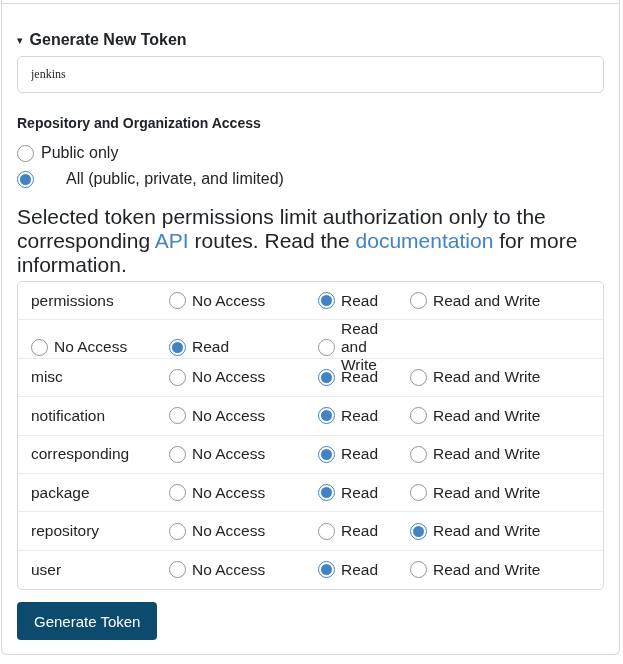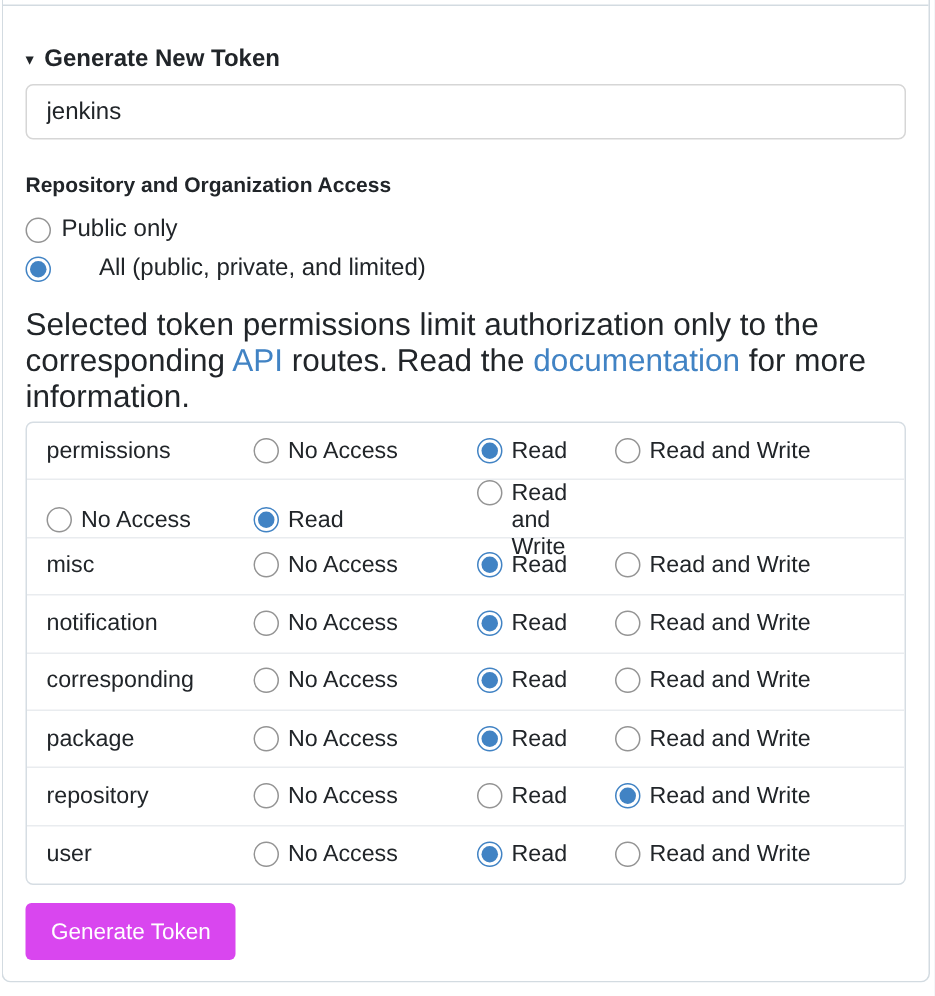--- a/index.html
+++ b/index.html
@@ -42,22 +42,22 @@
     font-weight: 600;
     line-height: 17px;
   }
   .text-input {
     margin-top: 7px;
     width: 100%;
     height: 37px;
     border: 1px solid #d6d6d6;
     border-radius: 5px;
     padding: 0 13px;
-    font-size: 16px;
-    font-family: Liberation Sans, sans-serif;
+    font-size: 12px;
+    font-family: Liberation Serif, serif;
     color: #212529;
     outline: none;
   }
   .scope-label { margin-top: 22px; }
 
   .radio-line {
     display: flex;
     align-items: center;
     gap: 7px;
     font-size: 16px;
@@ -106,30 +106,31 @@
     display: grid;
     grid-template-columns: 138px 149px 92px 1fr;
     align-items: center;
     height: 38.4px;
   }
   .perm-row:not(:last-child) { border-bottom: 1px solid #e9ecef; }
   .perm-cell { padding-left: 13px; }
   .scope-name { font-size: 15.5px; }
   .perm-option {
     display: flex;
+    align-items: center;
     gap: 6px;
     font-size: 15.5px;
     cursor: pointer;
   }
 
   .primary-btn {
     margin-top: 12px;
     height: 38px;
     padding: 0 17px;
-    background: #d946ef;
+    background: #0c4a6e;
     color: #fff;
     border: none;
     border-radius: 4px;
     font-size: 15px;
     font-weight: 500;
     font-family: inherit;
     cursor: pointer;
   }
 </style>
 </head>

